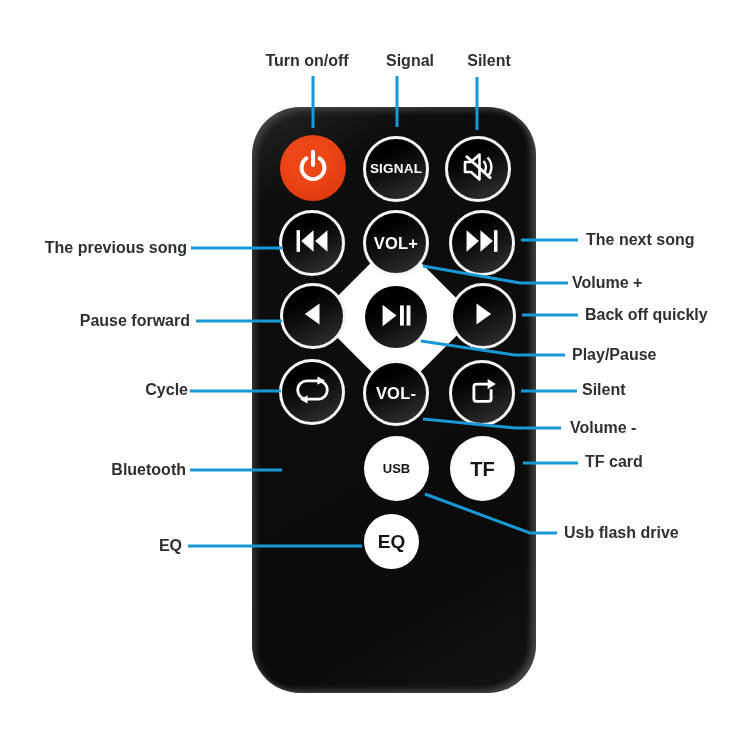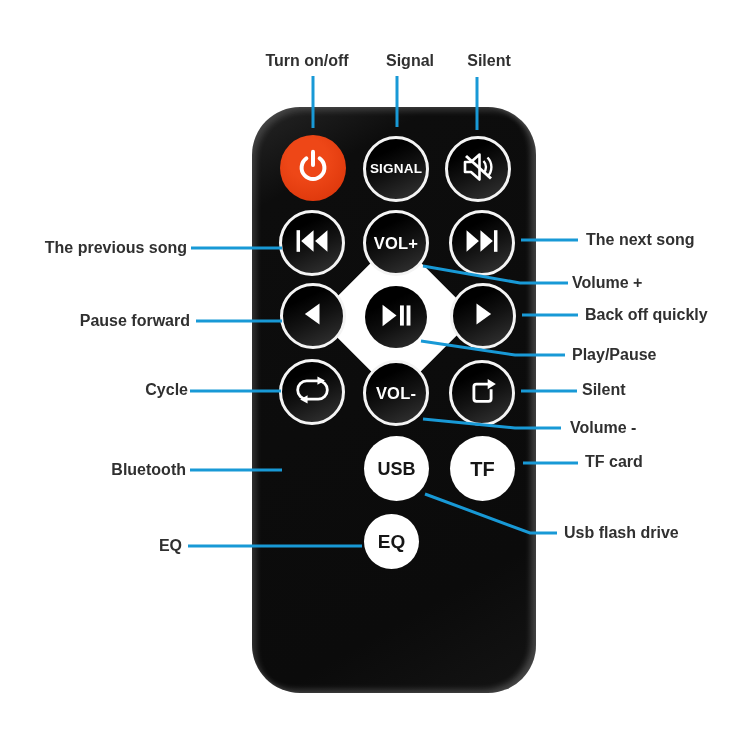--- a/index.html
+++ b/index.html
@@ -35,21 +35,21 @@
     background:linear-gradient(155deg,#000 30%,#101010 60%,#3d3d3d 112%);
   }
   .btn.white{
     width:65px;height:65px;background:#ffffff;color:#161616;
   }
   .btn.eqsize{width:55px;height:55px;}
   .btn-text{font-weight:700;line-height:1;}
   .t-signal{font-size:13.5px;letter-spacing:.2px;}
   .t-vol{font-size:16.5px;letter-spacing:.2px;}
   .t-port{font-size:20px;}
-  .t-usb{font-size:18px;}
+  .t-usb{font-size:13px;}
   .t-eq{font-size:19px;}
   .lines{position:absolute;left:0;top:0;pointer-events:none;}
   .lbl{
     position:absolute;font-size:16px;font-weight:700;color:#303030;
     white-space:nowrap;transform:translateY(-50%);line-height:1.2;
   }
   .lbl.top{transform:translate(-50%,-50%);}
   .lbl.right-side{text-align:left;}
   .lbl.left-side{text-align:center;margin-left:48px;}
 </style>

